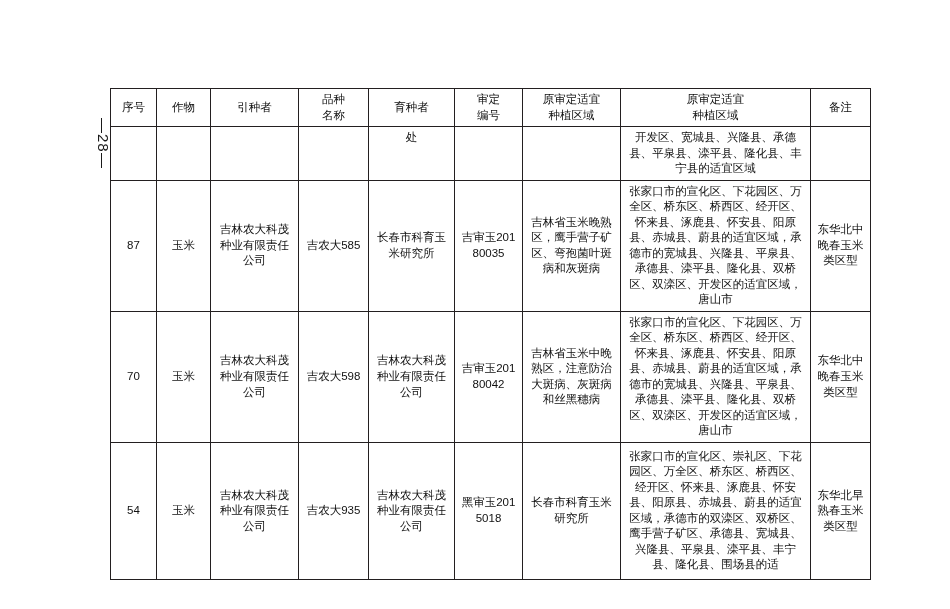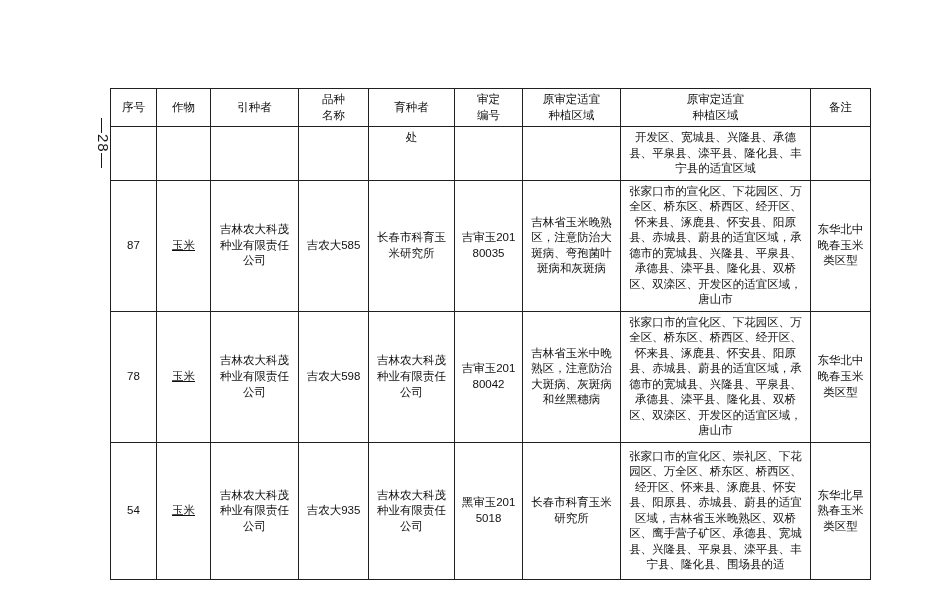--- a/index.html
+++ b/index.html
@@ -93,21 +93,20 @@
     padding-left: 4px;
     padding-right: 4px;
     margin-top: 21px;
   }
   td.seq-cell {
     font-size: 13px;
     margin-left: 24px;
   }
   td.crop-cell {
     font-size: 12.5px;
-    text-decoration: underline;
   }
   td.narrow-text {
     text-align: left;
     padding-left: 7px;
     line-height: 1.45;
   }
   tr.partial-row td {
     height: 40px;
     vertical-align: top;
   }
@@ -182,44 +181,44 @@
         <td class="remark-cell"></td>
       </tr>
 
       <tr class="data-row-87">
         <td class="seq-cell">87</td>
         <td class="crop-cell">玉米</td>
         <td class="narrow-text">吉林农大科茂种业有限责任公司</td>
         <td class="narrow-text">吉农大585</td>
         <td class="narrow-text">长春市科育玉米研究所</td>
         <td class="narrow-text">吉审玉20180035</td>
-        <td class="origin-cell">吉林省玉米晚熟区，注意防治大斑病、弯孢菌叶斑病和灰斑病</td>
+        <td class="origin-cell">吉林省玉米晚熟区，鹰手营子矿区、弯孢菌叶斑病和灰斑病</td>
         <td class="region-cell">张家口市的宣化区、下花园区、万全区、桥东区、桥西区、经开区、怀来县、涿鹿县、怀安县、阳原县、赤城县、蔚县的适宜区域，承德市的宽城县、兴隆县、平泉县、承德县、滦平县、隆化县、双桥区、双滦区、开发区的适宜区域，唐山市</td>
         <td class="remark-cell">东华北中晚春玉米类区型</td>
       </tr>
 
       <tr class="data-row-88">
-        <td class="seq-cell">78</td>
+        <td class="seq-cell">70</td>
         <td class="crop-cell">玉米</td>
         <td class="narrow-text">吉林农大科茂种业有限责任公司</td>
         <td class="narrow-text">吉农大598</td>
         <td class="narrow-text">吉林农大科茂种业有限责任公司</td>
         <td class="narrow-text">吉审玉20180042</td>
         <td class="origin-cell">吉林省玉米中晚熟区，注意防治大斑病、灰斑病和丝黑穗病</td>
         <td class="region-cell">张家口市的宣化区、下花园区、万全区、桥东区、桥西区、经开区、怀来县、涿鹿县、怀安县、阳原县、赤城县、蔚县的适宜区域，承德市的宽城县、兴隆县、平泉县、承德县、滦平县、隆化县、双桥区、双滦区、开发区的适宜区域，唐山市</td>
         <td class="remark-cell">东华北中晚春玉米类区型</td>
       </tr>
 
       <tr class="data-row-89 clip-bottom">
         <td class="seq-cell">54</td>
         <td class="crop-cell">玉米</td>
         <td class="narrow-text">吉林农大科茂种业有限责任公司</td>
         <td class="narrow-text">吉农大935</td>
         <td class="narrow-text">吉林农大科茂种业有限责任公司</td>
         <td class="narrow-text">黑审玉2015018</td>
         <td class="origin-cell">长春市科育玉米研究所</td>
-        <td class="region-cell">张家口市的宣化区、崇礼区、下花园区、万全区、桥东区、桥西区、经开区、怀来县、涿鹿县、怀安县、阳原县、赤城县、蔚县的适宜区域，吉林省玉米晚熟区、双桥区、鹰手营子矿区、承德县、宽城县、兴隆县、平泉县、滦平县、丰宁县、隆化县、围场县的适</td>
+        <td class="region-cell">张家口市的宣化区、崇礼区、下花园区、万全区、桥东区、桥西区、经开区、怀来县、涿鹿县、怀安县、阳原县、赤城县、蔚县的适宜区域，承德市的双滦区、双桥区、鹰手营子矿区、承德县、宽城县、兴隆县、平泉县、滦平县、丰宁县、隆化县、围场县的适</td>
         <td class="remark-cell">东华北早熟春玉米类区型</td>
       </tr>
 
     </tbody>
   </table>
 </div>
 
 </body></html>

